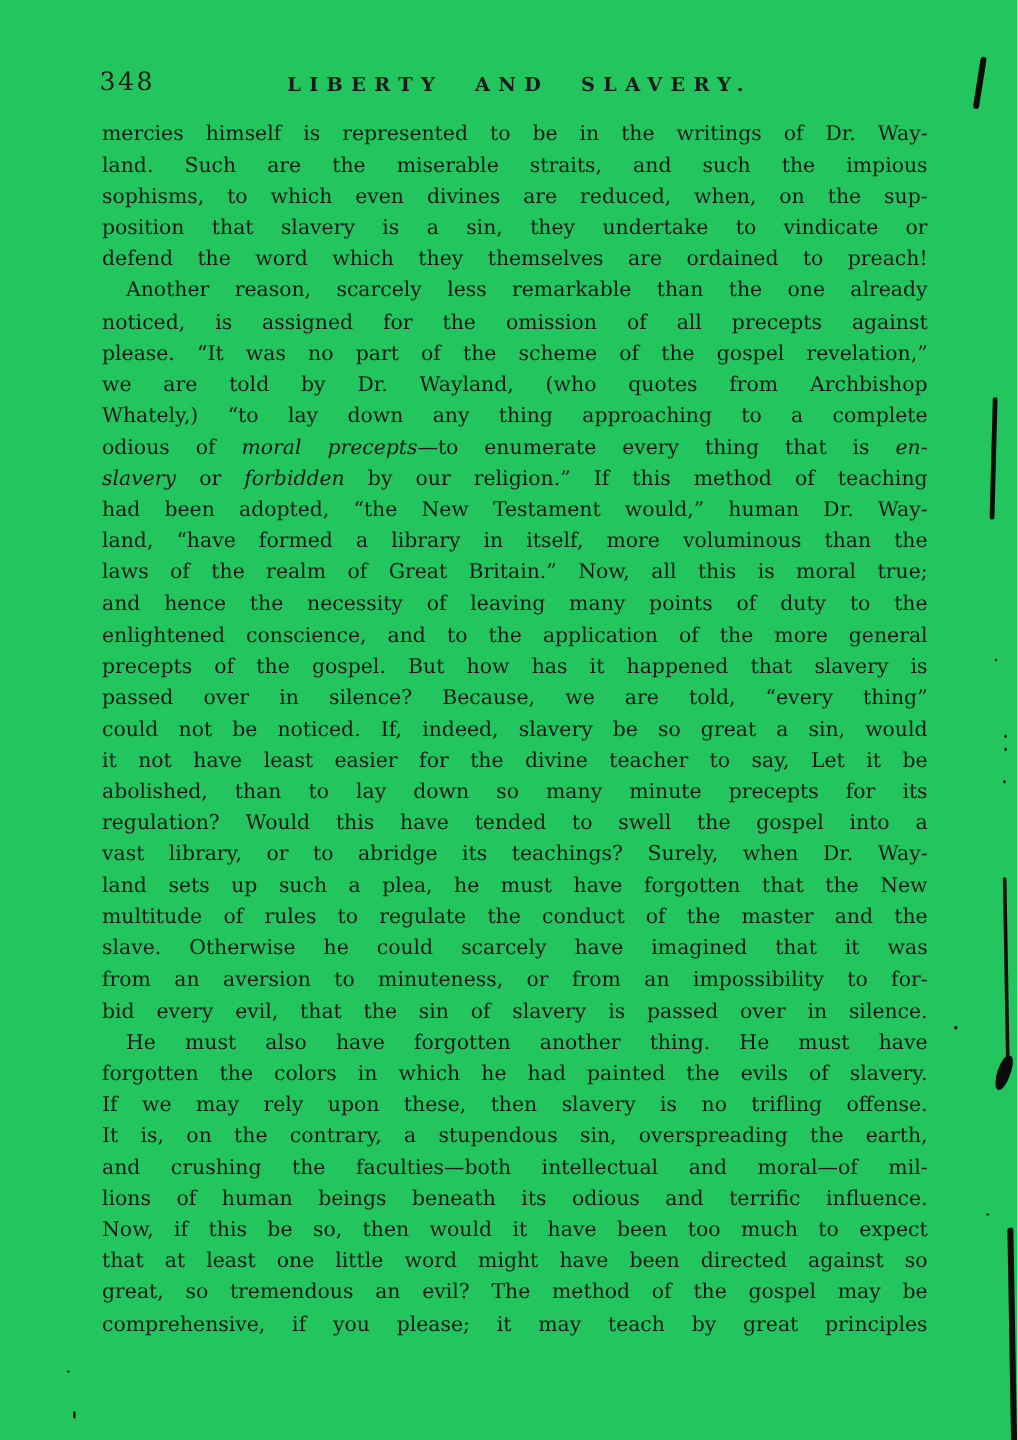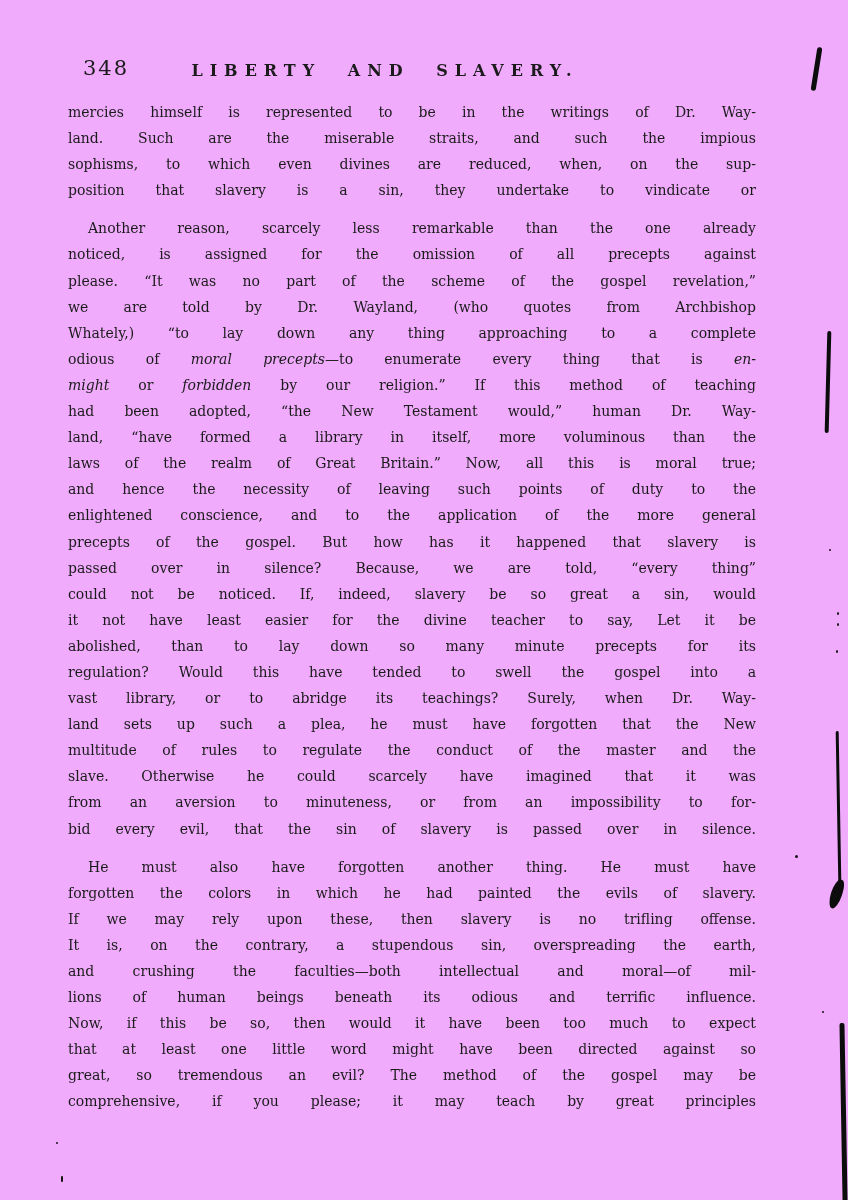--- a/index.html
+++ b/index.html
@@ -1,20 +1,20 @@
 <!DOCTYPE html>
 <html><head>
 <meta charset="utf-8">
 <style>
   html, body { margin: 0; padding: 0; background: #ffffff; }
   .page {
     position: relative;
     width: 848px;
     height: 1200px;
-    background: #f0abfc;
+    background: #22c55e;
     font-family: "DejaVu Serif", "Liberation Serif", serif;
     color: #1b1b1b;
     overflow: hidden;
   }
   .page-number {
     position: absolute;
     left: 83px;
     top: 56px;
     font-size: 21px;
     letter-spacing: 2px;
@@ -22,37 +22,38 @@
   .running-header {
     position: absolute;
     left: 0;
     top: 61px;
     width: 770px;
     text-align: center;
     font-size: 16px;
     font-weight: bold;
     letter-spacing: 7px;
     word-spacing: 14px;
+    padding-left: 48px;
   }
   .text-block {
     position: absolute;
-    left: 68px;
+    left: 85px;
     top: 99px;
     width: 688px;
-    font-size: 14px;
+    font-size: 17px;
     line-height: 26.1px;
     word-spacing: 1.5px;
   }
   .line {
     text-align: justify;
     text-align-last: justify;
     height: 26.1px;
     overflow: visible;
   }
-  .line.indent { text-indent: 20px; margin-top: 12px; }
+  .line.indent { text-indent: 20px; }
   .line i { }
   
   .ink { position: absolute; background: #0c0c0c; }
   .ink-1 { left: 814px; top: 47px; width: 5px; height: 44px; transform: rotate(9deg); border-radius: 3px; }
   .ink-2 { left: 826px; top: 331px; width: 4px; height: 102px; transform: rotate(1.5deg); border-radius: 2px; }
   .ink-3 { left: 837px; top: 731px; width: 3px; height: 152px; transform: rotate(-1deg); border-radius: 2px; }
   .ink-4 { left: 831px; top: 879px; width: 11px; height: 30px; border-radius: 50% 40% 50% 50%; transform: rotate(18deg); }
   .ink-5 { left: 841px; top: 1023px; width: 5px; height: 177px; transform: rotate(-1deg); border-radius: 2px 2px 0 0; }
   .speck { position: absolute; background: #141414; border-radius: 50%; }
   .sp-a { left: 837px; top: 612px; width: 2px; height: 3px; }
@@ -70,31 +71,32 @@
 <div class="page">
 
   <div class="page-number">348</div>
   <div class="running-header">LIBERTY AND SLAVERY.</div>
 
   <div class="text-block">
       <div class="line"><span>mercies himself is represented to be in the writings of Dr. Way-</span></div>
       <div class="line"><span>land.  Such are the miserable straits, and such the impious</span></div>
       <div class="line"><span>sophisms, to which even divines are reduced, when, on the sup-</span></div>
       <div class="line"><span>position that slavery is a sin, they undertake to vindicate or</span></div>
+      <div class="line"><span>defend the word which they themselves are ordained to preach!</span></div>
       <div class="line indent"><span>Another reason, scarcely less remarkable than the one already</span></div>
       <div class="line"><span>noticed, is assigned for the omission of all precepts against</span></div>
       <div class="line"><span>please.  “It was no part of the scheme of the gospel revelation,”</span></div>
       <div class="line"><span>we are told by Dr. Wayland, (who quotes from Archbishop</span></div>
       <div class="line"><span>Whately,) “to lay down any thing approaching to a complete</span></div>
       <div class="line"><span>odious of </span><i>moral precepts</i><span>—to enumerate every thing that is </span><i>en-</i></div>
-      <div class="line"><i>might</i><span> or </span><i>forbidden</i><span> by our religion.”  If this method of teaching</span></div>
+      <div class="line"><i>slavery</i><span> or </span><i>forbidden</i><span> by our religion.”  If this method of teaching</span></div>
       <div class="line"><span>had been adopted, “the New Testament would,” human Dr. Way-</span></div>
       <div class="line"><span>land, “have formed a library in itself, more voluminous than the</span></div>
       <div class="line"><span>laws of the realm of Great Britain.”  Now, all this is moral true;</span></div>
-      <div class="line"><span>and hence the necessity of leaving such points of duty to the</span></div>
+      <div class="line"><span>and hence the necessity of leaving many points of duty to the</span></div>
       <div class="line"><span>enlightened conscience, and to the application of the more general</span></div>
       <div class="line"><span>precepts of the gospel.  But how has it happened that slavery is</span></div>
       <div class="line"><span>passed over in silence?  Because, we are told, “every thing”</span></div>
       <div class="line"><span>could not be noticed.  If, indeed, slavery be so great a sin, would</span></div>
       <div class="line"><span>it not have least easier for the divine teacher to say, Let it be</span></div>
       <div class="line"><span>abolished, than to lay down so many minute precepts for its</span></div>
       <div class="line"><span>regulation?  Would this have tended to swell the gospel into a</span></div>
       <div class="line"><span>vast library, or to abridge its teachings?  Surely, when Dr. Way-</span></div>
       <div class="line"><span>land sets up such a plea, he must have forgotten that the New</span></div>
       <div class="line"><span>multitude of rules to regulate the conduct of the master and the</span></div>

